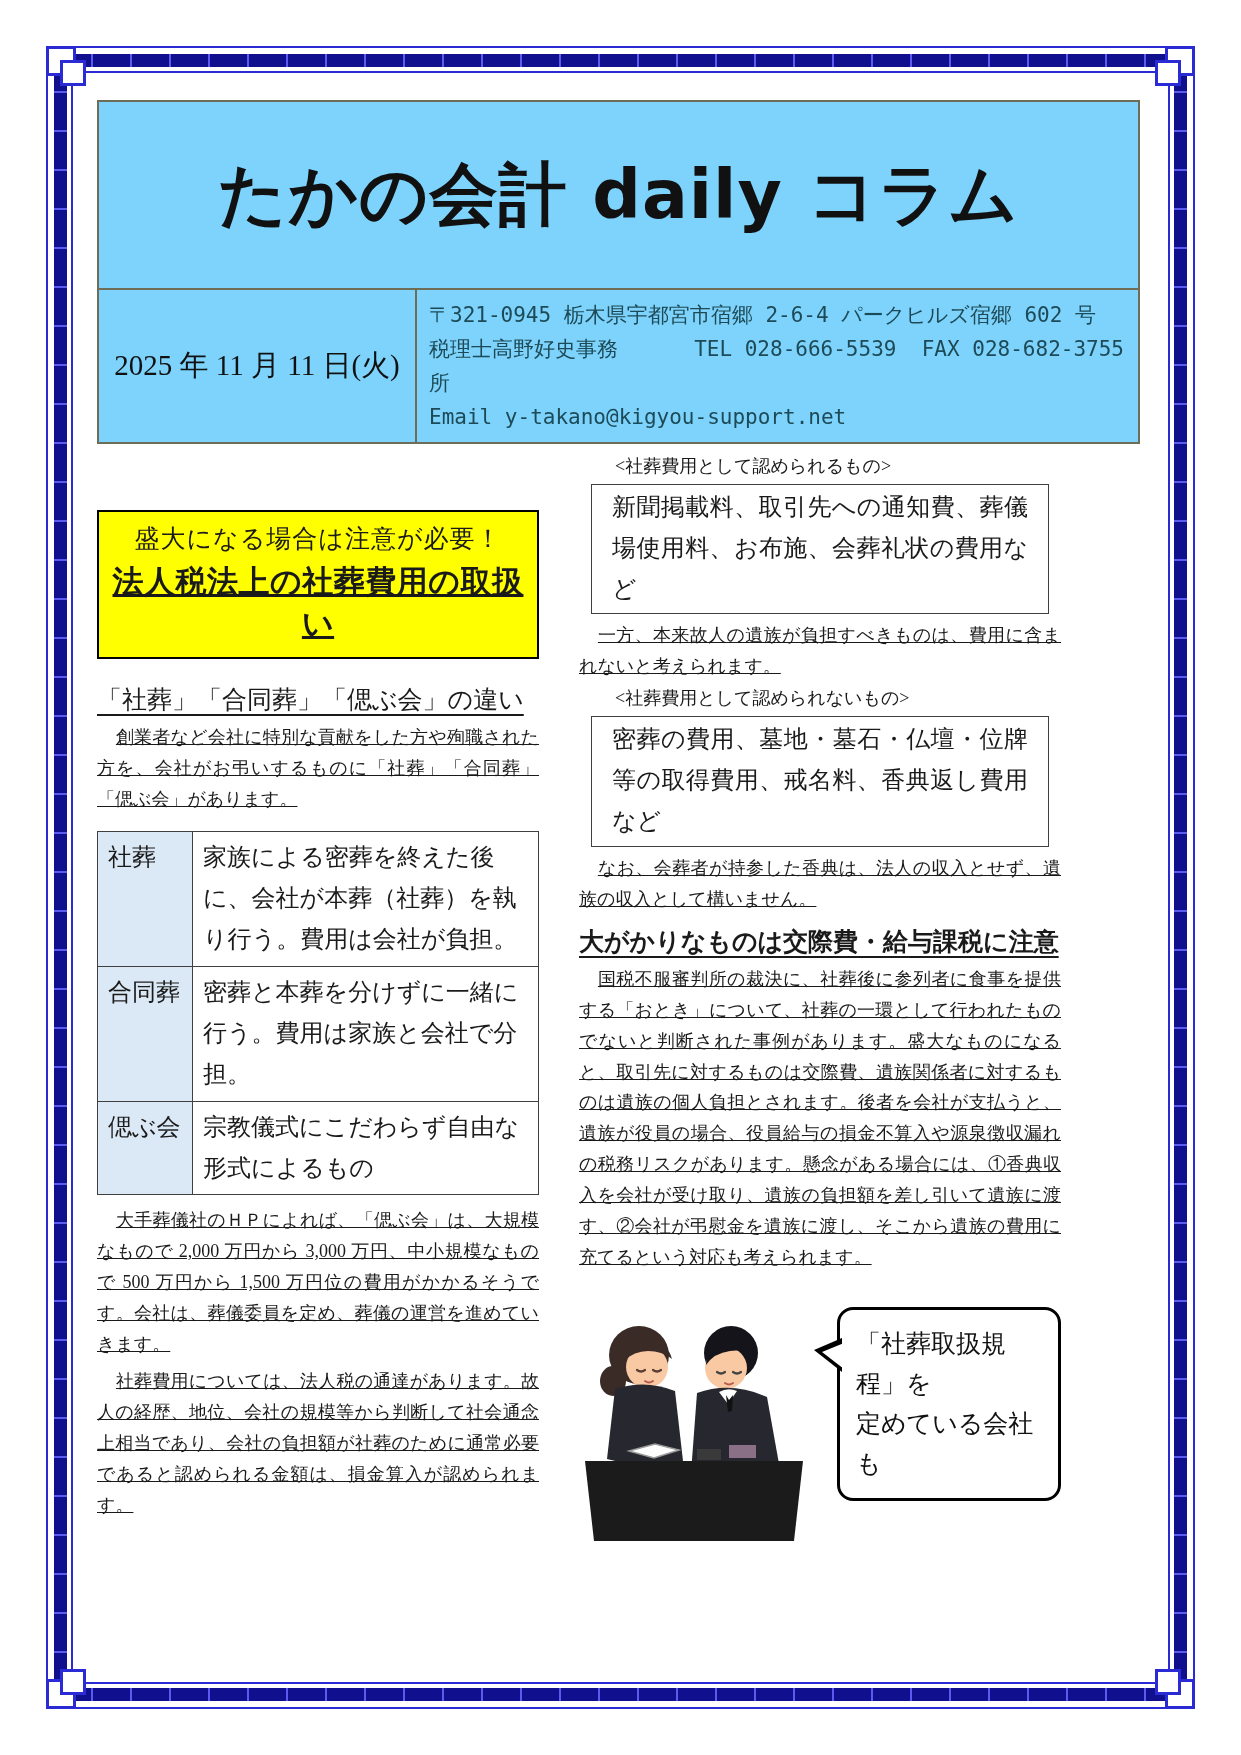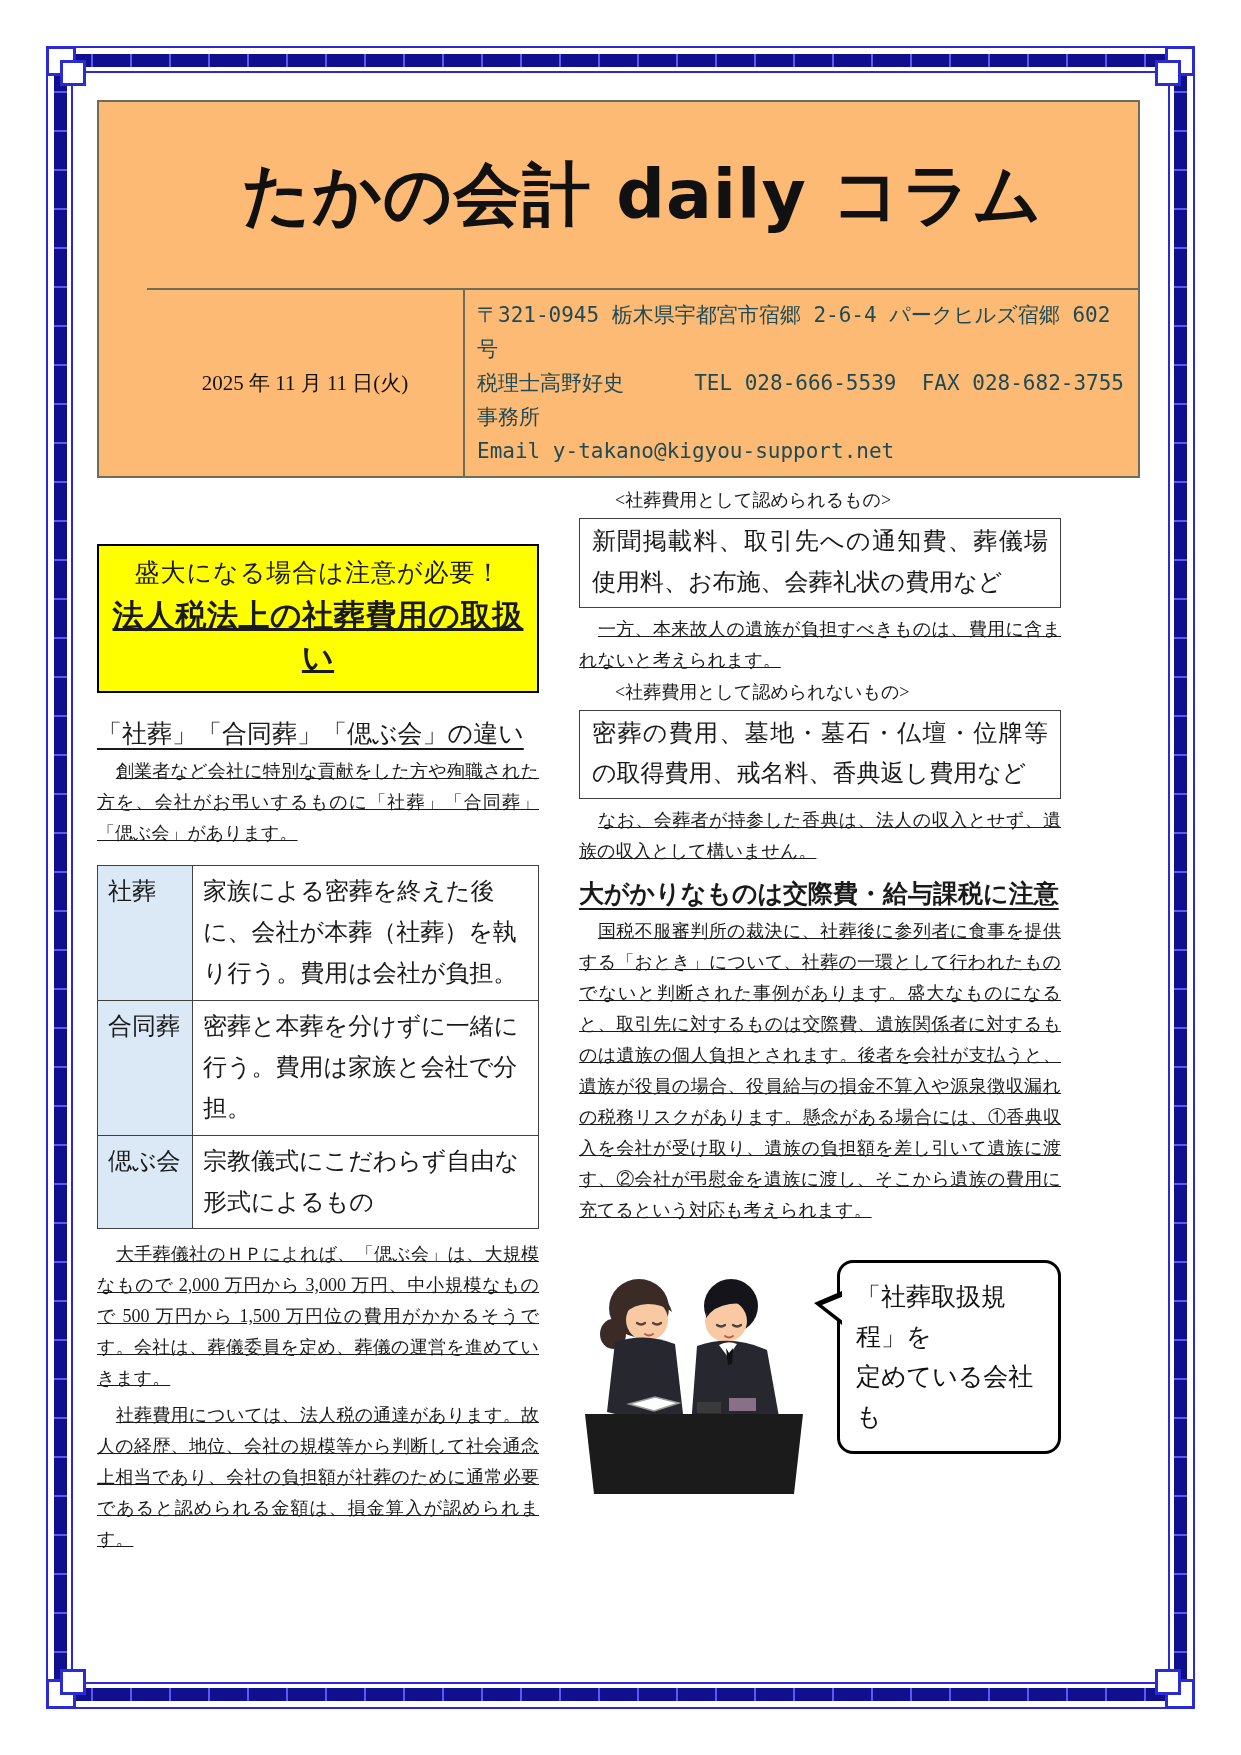--- a/index.html
+++ b/index.html
@@ -24,30 +24,30 @@
   .sq-b { width:20px; height:20px; }
   .tl1{ left:46px; top:46px; }   .tl2{ left:60px; top:60px; }
   .tr1{ right:46px; top:46px; }  .tr2{ right:60px; top:60px; }
   .bl1{ left:46px; bottom:46px; }.bl2{ left:60px; bottom:60px; }
   .br1{ right:46px; bottom:46px;}.br2{ right:60px; bottom:60px; }
 
   
   .page { position:absolute; left:97px; top:100px; width:1043px; }
 
   
-  .header-box { border:2px solid #6e6e58; background:#fdba74;padding-left:48px; }
+  .header-box { border:2px solid #6e6e58; background:#7dd3fc; }
   .title-cell {
     height:186px; display:flex; align-items:center; justify-content:center;
     font-family:"DejaVu Sans","Liberation Sans",sans-serif;
     font-size:68px; font-weight:600; color:#111; letter-spacing:1px;
   }
   .info-row { display:flex; border-top:2px solid #6e6e58; }
   .date-cell {
     width:316px; display:flex; align-items:center; justify-content:center;
-    font-size:21px; color:#111; border-right:2px solid #6e6e58;text-align:right;
+    font-size:29px; color:#111; border-right:2px solid #6e6e58;text-align:right;
   }
   .contact-cell {
     flex:1; padding:8px 14px 8px 12px;
     font-family:"DejaVu Sans Mono","DejaVu Sans","Liberation Sans",sans-serif;
     color:#1d4a56; font-size:21px; line-height:1.62;
   }
   .contact-line2 { display:flex; }
   .contact-office { }
   .contact-telfax { margin-left:70px; white-space:pre; }
   .contact-email { padding-right:30px; }
@@ -78,22 +78,22 @@
   }
 
   
   .funeral-table { width:100%; border-collapse:collapse; margin:16px 0 10px; font-size:24px;border-radius:16px; }
   .funeral-table td { border:1.5px solid #404040; padding:5px 10px; line-height:1.72; vertical-align:top; }
   .funeral-table td.term { background:#dbe8f5; width:74px; }
 
   
   .angle-heading { font-size:18px; margin-top:4px;margin-left:36px; }
   .note-box {
-    border:1.5px solid #404040; padding:2px 12px 4px;
-    font-size:24px; line-height:1.7; margin:6px 0 6px; text-align:justify;
+    border:1.5px solid #404040; padding:2px 20px 4px;
+    font-size:24px; line-height:1.7; margin:6px 12px 6px; text-align:justify;
   }
 
   
   .figure-row { display:flex; margin-top:30px; }
   .illustration { position:relative; width:230px; height:240px; flex:none; }
   .bubble {
     position:relative; margin-left:28px; margin-top:4px; width:232px; align-self:flex-start;
     background:#fff; border:3px solid #000; border-radius:16px; padding:14px 16px;
     font-family:"DejaVu Sans","Liberation Sans",sans-serif;
     font-size:25px; line-height:1.6; color:#111;

